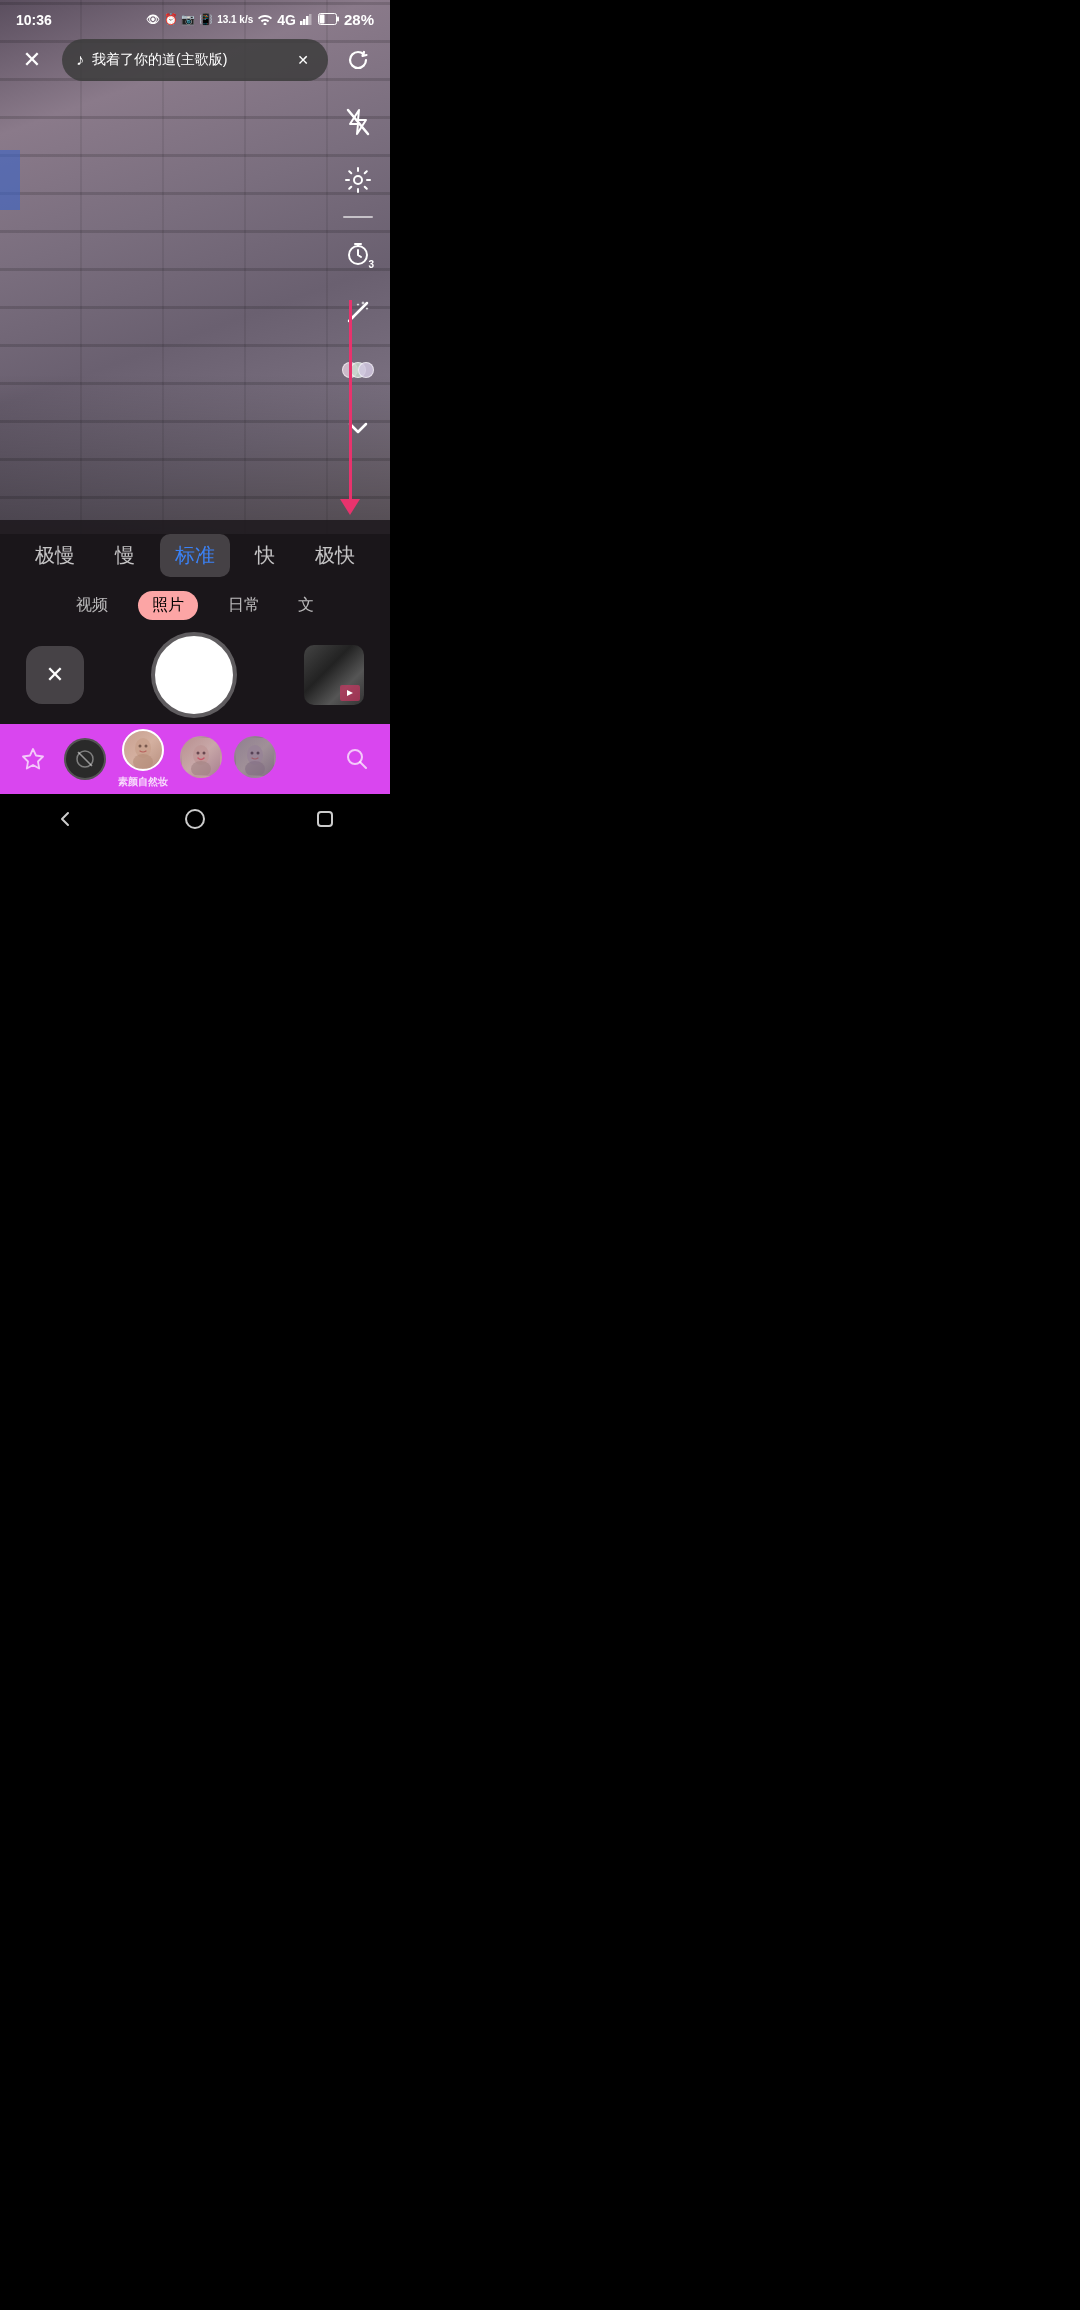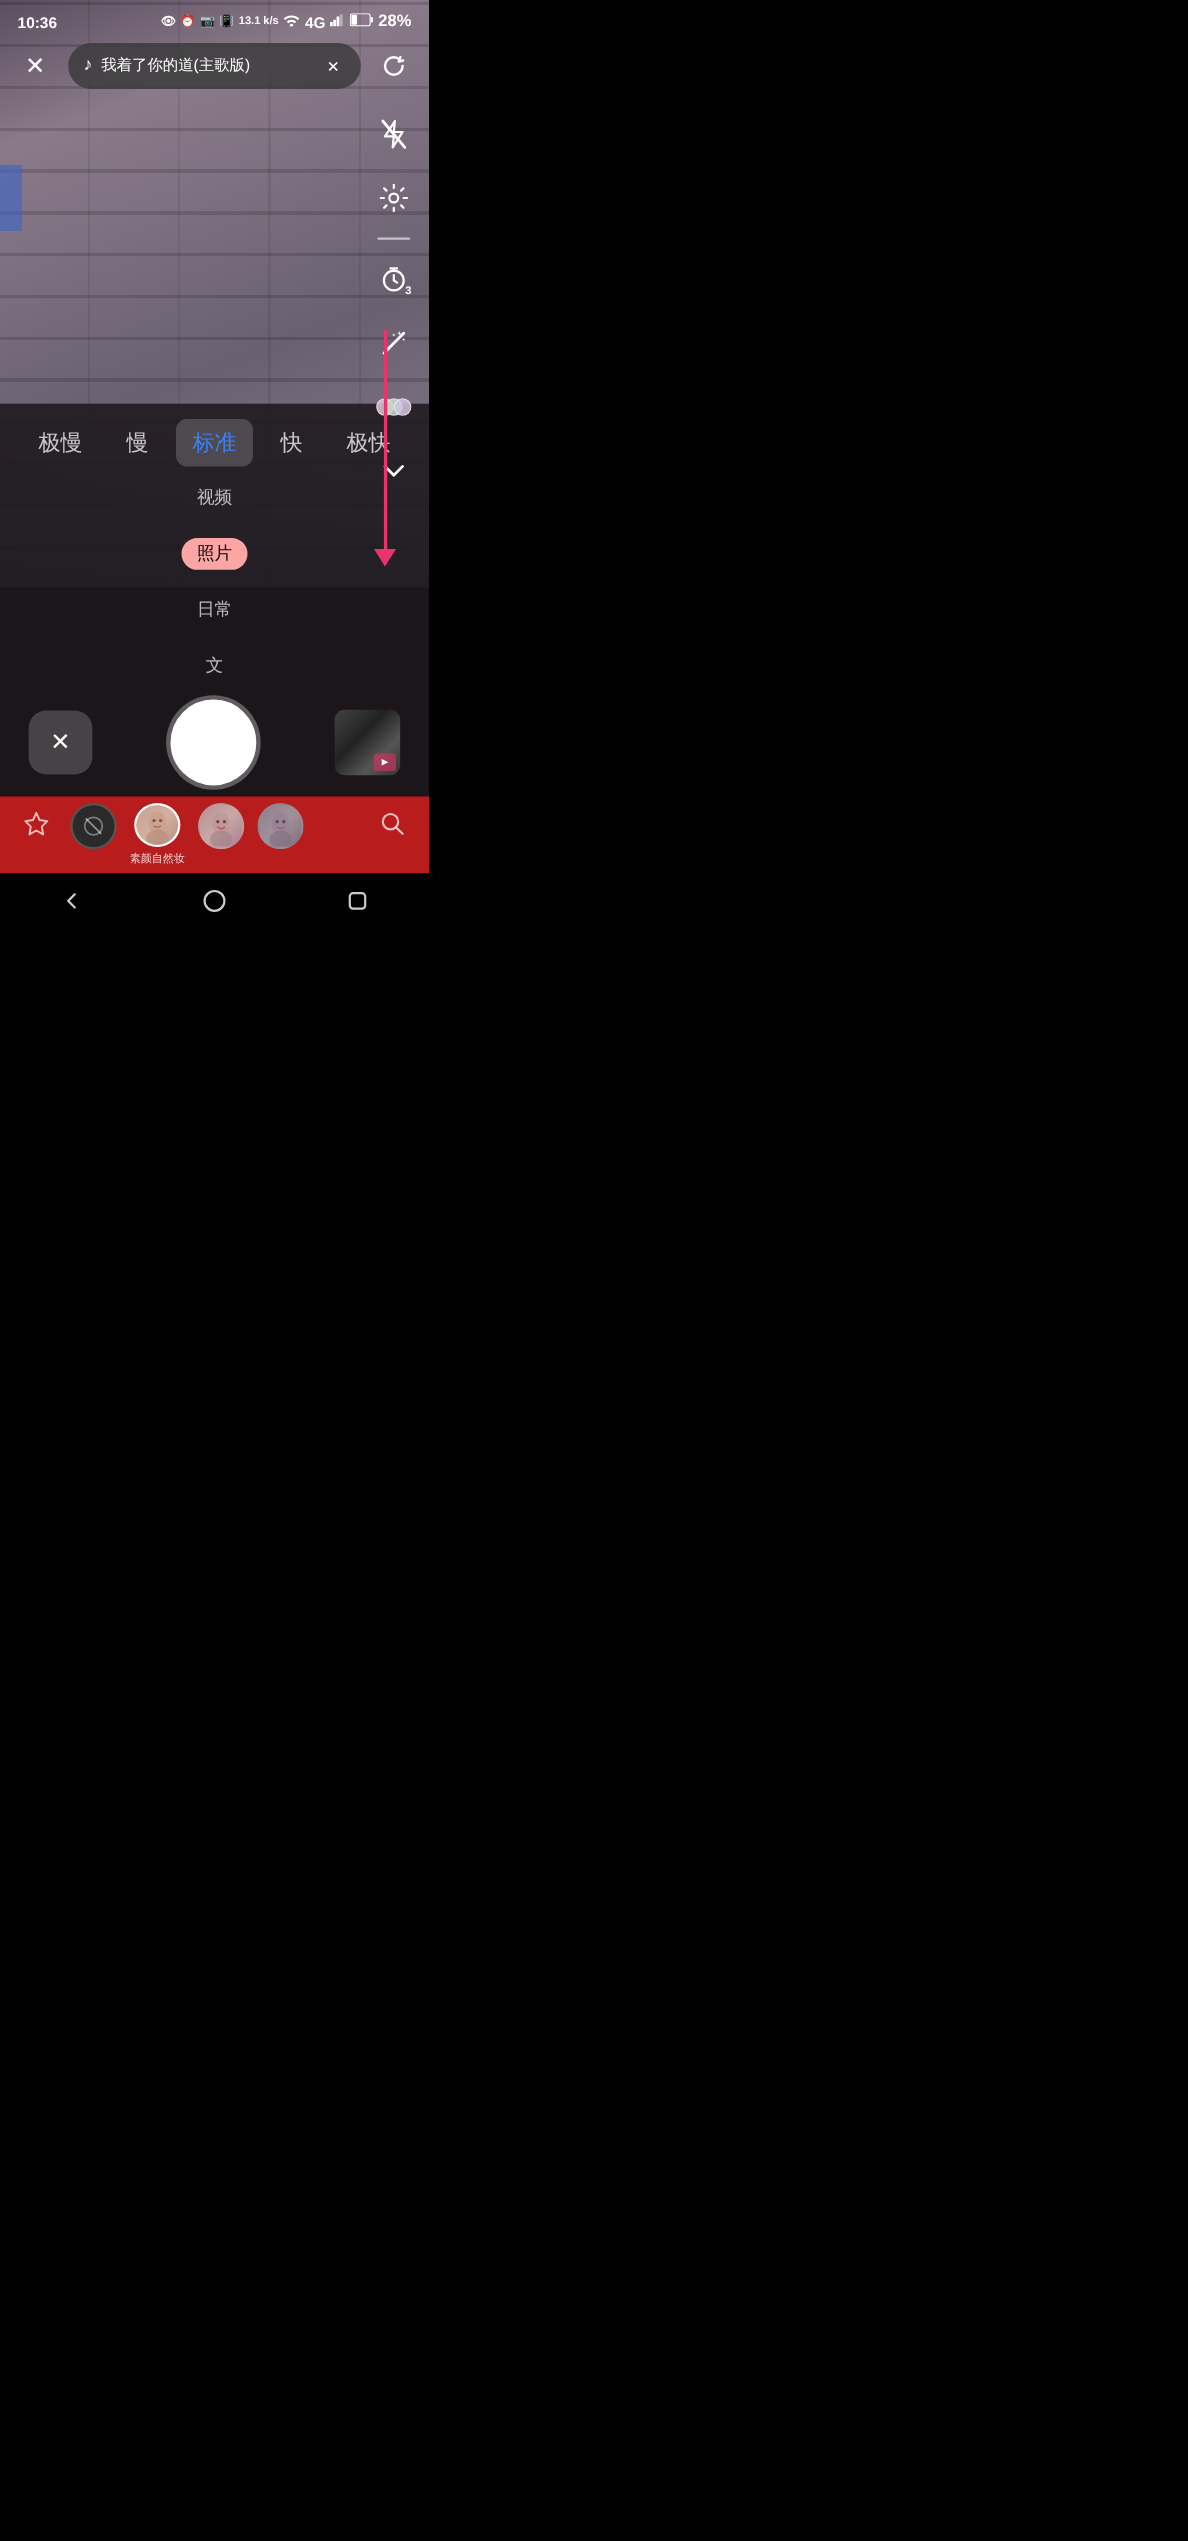--- a/index.html
+++ b/index.html
@@ -217,21 +217,20 @@
       font-weight: 400;
     }
 
     
     .mode-row {
       display: flex;
       justify-content: center;
       align-items: center;
       gap: 22px;
       margin-bottom: 16px;
-      flex-direction: column;
     }
     .mode-item {
       color: rgba(255,255,255,0.7);
       font-size: 16px;
       cursor: pointer;
       padding: 4px 8px;
     }
     .mode-item.active {
       background: #fca5a5;
       color: #000;
@@ -281,26 +280,28 @@
     .thumb-img {
       width: 100%; height: 100%;
       background: linear-gradient(135deg, #444 0%, #222 40%, #555 70%, #333 100%);
     }
 
     
     .filter-bar {
       position: absolute;
       bottom: 50px; left: 0; right: 0;
       height: 70px;
-      background: #b91c1c;
-      display: flex;
+      background: #d946ef;
+      display: flex;
+      align-items: center;
       padding: 6px 14px;
       gap: 12px;
       z-index: 50;
       overflow: hidden;
+      font-weight: bold;
     }
     .filter-star {
       width: 38px; height: 38px;
       display: flex; align-items: center; justify-content: center;
       color: rgba(255,255,255,0.7);
       font-size: 24px;
       cursor: pointer;
       flex-shrink: 0;
     }
     .filter-item {

